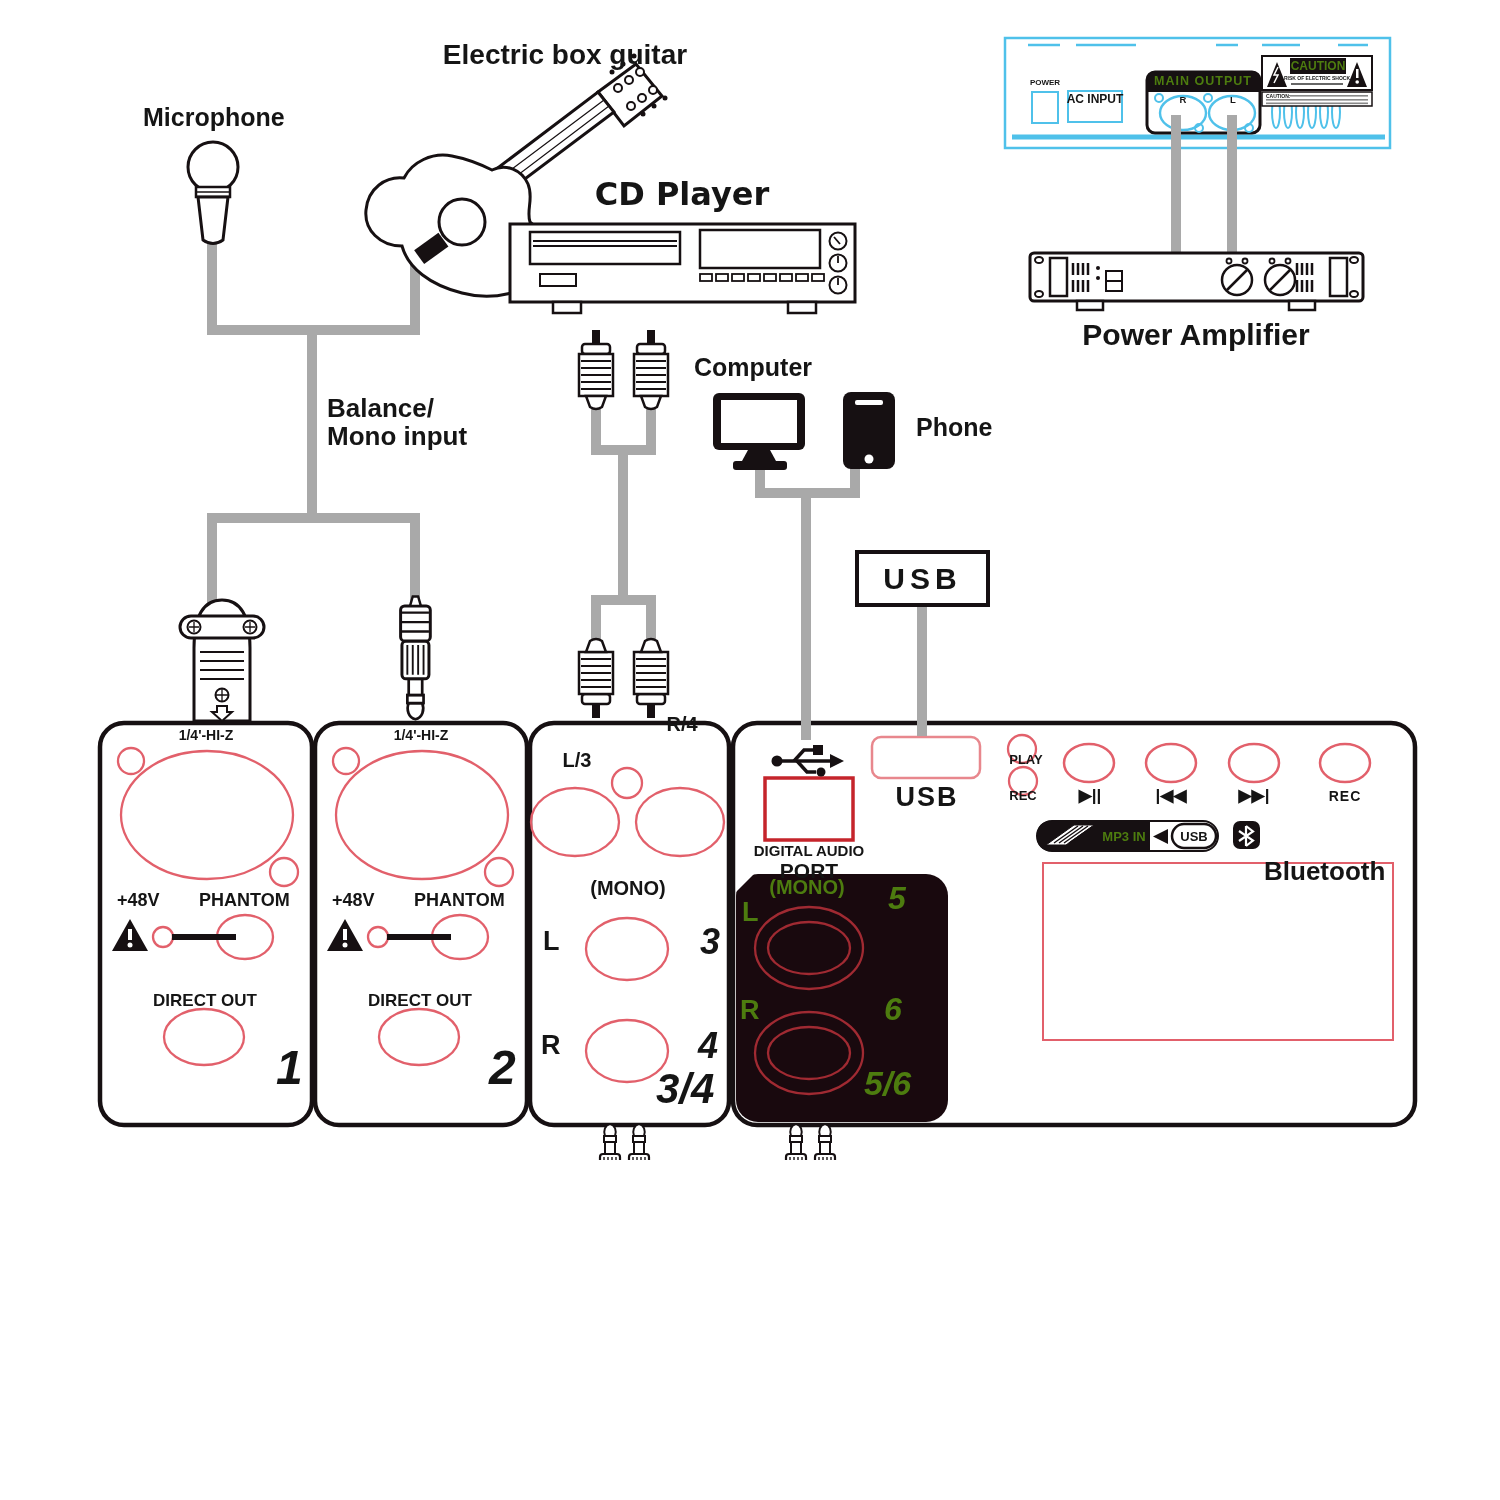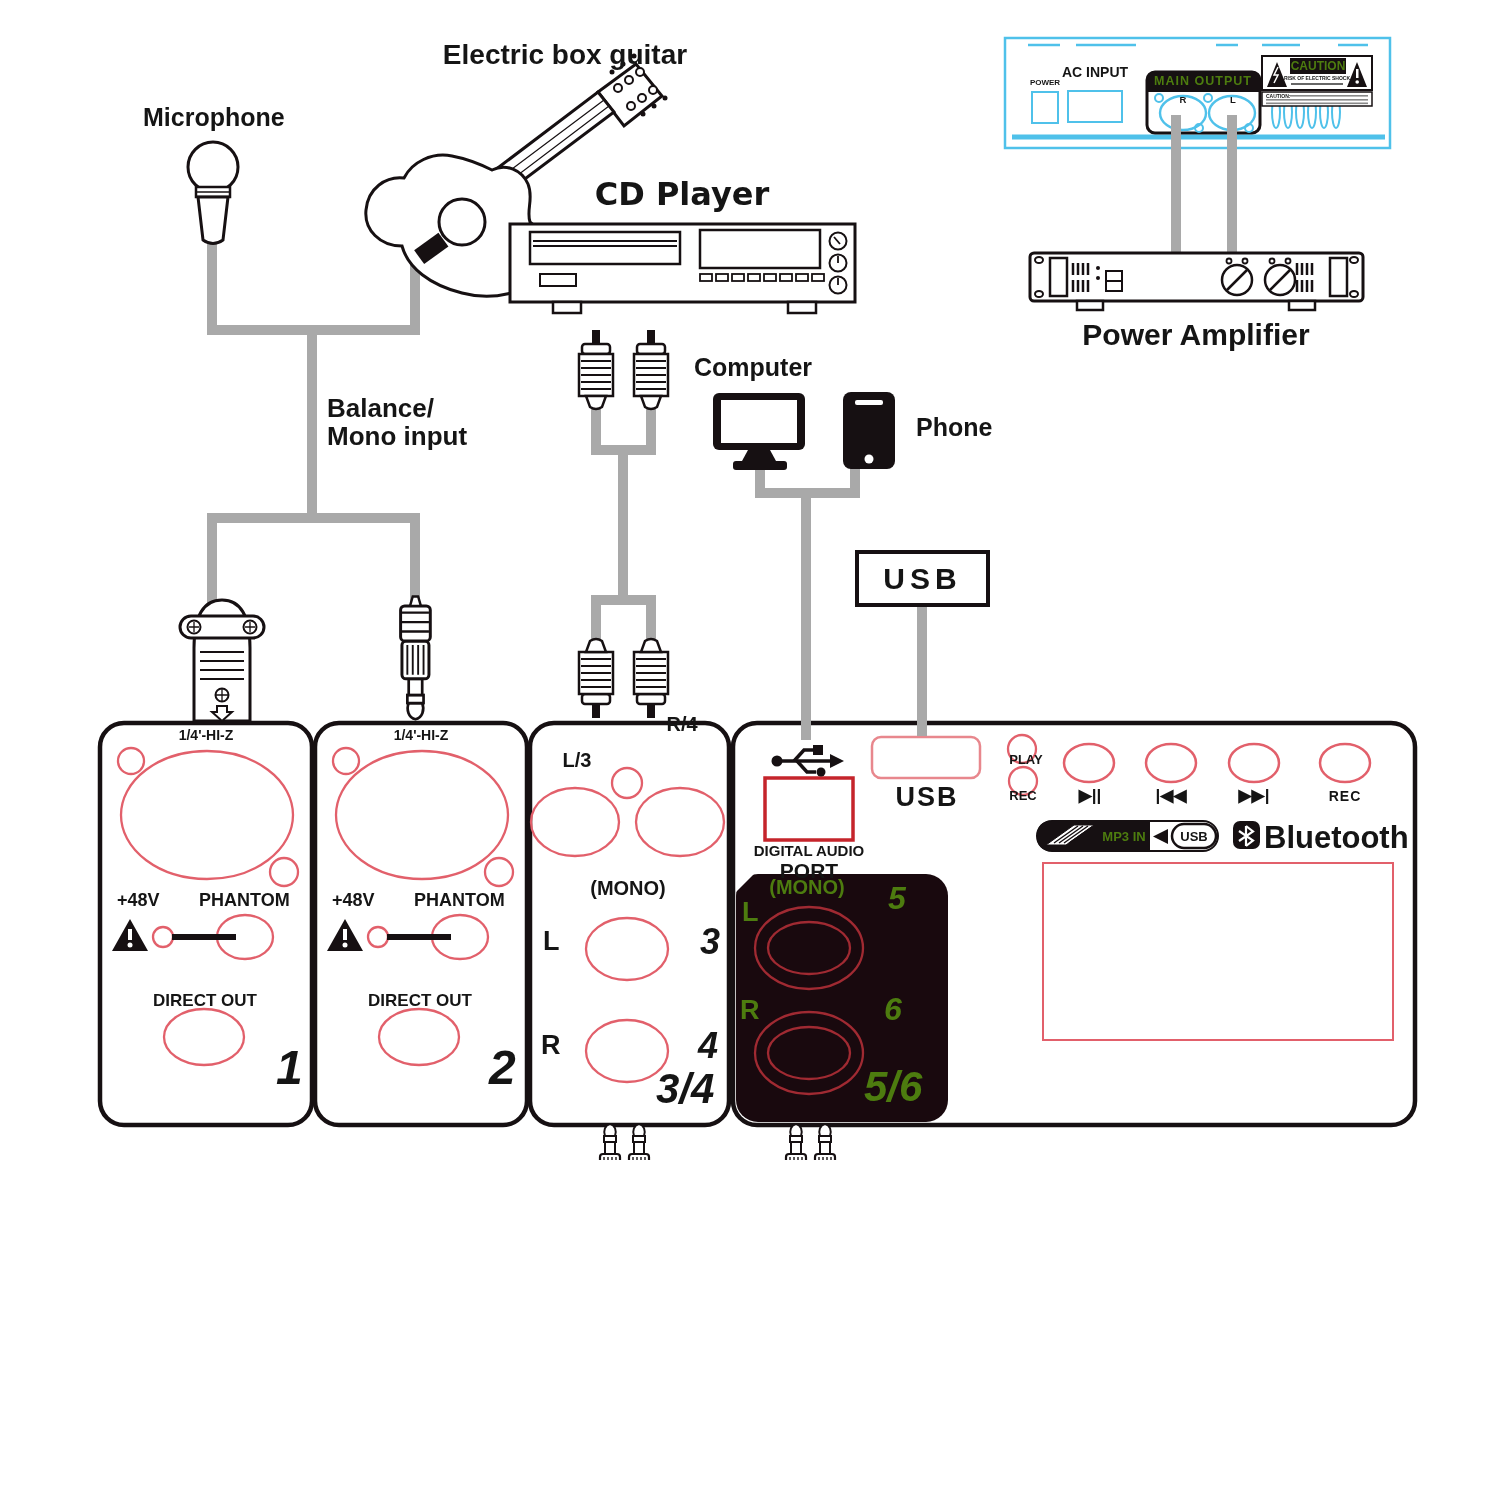--- a/index.html
+++ b/index.html
@@ -402,21 +402,21 @@
 <div class="t" style="left:327px;top:423px;font-size:26px">Mono input</div>
 <div class="t" style="left:694px;top:355px;font-size:25px">Computer</div>
 <div class="t" style="left:916px;top:415px;font-size:25px">Phone</div>
 <div class="box" style="left:855px;top:550px;width:127px;height:49px;border:4px solid #161012;font-size:30px;letter-spacing:5px">
       <span>USB</span>
     </div>
 <div class="t c" style="left:1196px;top:320px;font-size:30px">Power Amplifier</div>
 <div class="t" style="left:344px;top:1315px;font-size:20px">Synthesizer</div>
 
 <div class="t c" style="left:1045px;top:79px;font-size:8px">POWER</div>
-<div class="t c" style="left:1095px;top:65px;font-size:14px">AC INPUT</div>
+<div class="t c" style="left:1095px;top:93px;font-size:12px">AC INPUT</div>
 <div class="t c w" style="left:1203px;top:75px;font-size:12.5px;letter-spacing:1px">MAIN OUTPUT</div>
 <div class="t c" style="left:1183px;top:95px;font-size:9.5px">R</div>
 <div class="t c" style="left:1233px;top:95px;font-size:9.5px">L</div>
 <div class="t c w" style="left:1318px;top:60px;font-size:12px">CAUTION</div>
 <div class="t c" style="left:1317px;top:76px;font-size:5px">RISK OF ELECTRIC SHOCK</div>
 
 <div class="t" style="left:1266px;top:94px;font-size:5px">CAUTION:</div>
 
 <div class="t c" style="left:206px;top:728px;font-size:14px">1/4'-HI-Z</div>
 <div class="t" style="left:117px;top:891px;font-size:18px">+48V</div>
@@ -443,22 +443,22 @@
 <div class="t c" style="left:809px;top:860px;font-size:21px">PORT</div>
 <div class="t c" style="left:927px;top:784px;font-size:27px;letter-spacing:2px">USB</div>
 <div class="t c" style="left:1026px;top:753px;font-size:13px">PLAY</div>
 <div class="t c" style="left:1023px;top:789px;font-size:13px">REC</div>
 <div class="t c" style="left:1090px;top:787px;font-size:17px">▶||</div>
 <div class="t c" style="left:1171px;top:787px;font-size:17px">|◀◀</div>
 <div class="t c" style="left:1254px;top:787px;font-size:17px">▶▶|</div>
 <div class="t c" style="left:1345px;top:789px;font-size:14px;letter-spacing:1px">REC</div>
 <div class="t c w" style="left:1124px;top:830px;font-size:13px">MP3 IN</div>
 <div class="t c" style="left:1194px;top:830px;font-size:13px">USB</div>
-<div class="t" style="left:1264px;top:822px;font-size:31px">Bluetooth</div>
+<div class="t" style="left:1264px;top:858px;font-size:26px">Bluetooth</div>
 
 <div class="t c w" style="left:807px;top:877px;font-size:20px">(MONO)</div>
 <div class="t i w" style="left:888px;top:882px;font-size:32px">5</div>
 <div class="t w" style="left:742px;top:899px;font-size:27px">L</div>
 <div class="t w" style="left:740px;top:997px;font-size:27px">R</div>
 <div class="t i w" style="left:884px;top:993px;font-size:32px">6</div>
-<div class="t i w" style="left:864px;top:1066px;font-size:42px">5/6</div>
+<div class="t i w" style="left:864px;top:1066px;font-size:34px">5/6</div>
 
 </div>
 
 </body></html>

